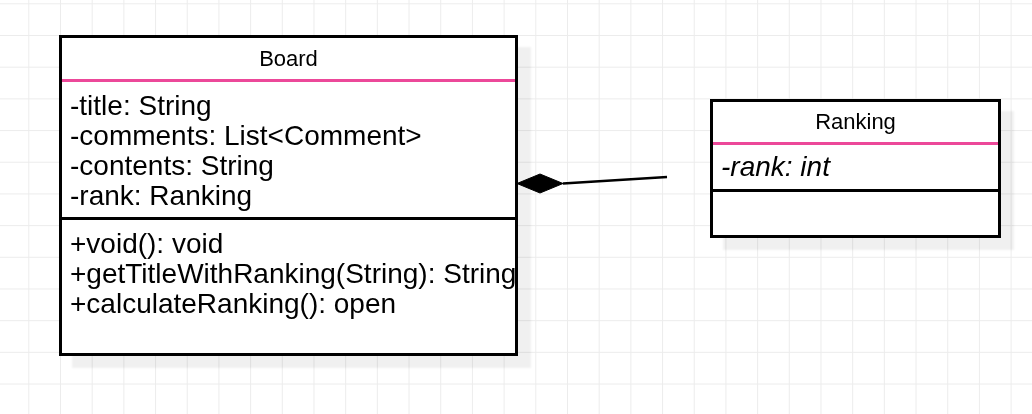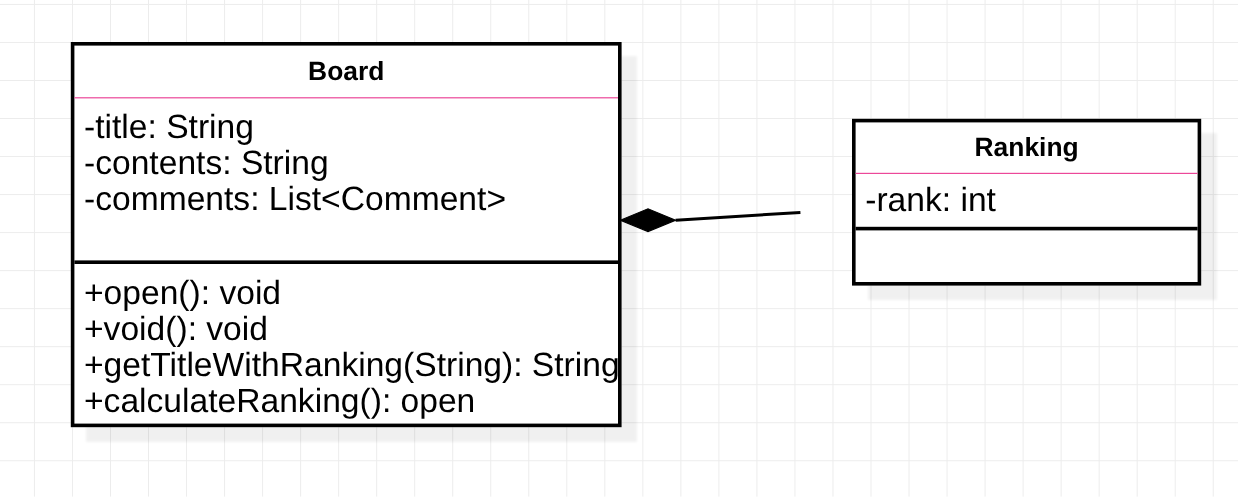--- a/index.html
+++ b/index.html
@@ -24,69 +24,69 @@
   .uml-class {
     position: absolute;
     background: #ffffff;
     border: 3px solid #000;
     box-shadow: 13px 12px 2px rgba(0, 0, 0, 0.06);
   }
   .uml-class .class-title {
     display: flex;
     align-items: center;
     justify-content: center;
-    font-weight: bold;
+    font-weight: normal;
     font-size: 22px;
-    border-bottom: 1px solid #ec4899;
+    border-bottom: 3px solid #ec4899;
     white-space: nowrap;
     overflow: hidden;
   }
   .uml-section {
     font-size: 28px;
     line-height: 30px;
     white-space: nowrap;
     overflow: hidden;
   }
   .member { white-space: nowrap; }
 
   
   .board-class { left: 59px; top: 35px; width: 459px; height: 321px; }
   .board-class .class-title { height: 44px; }
   .board-class .attributes { height: 138px; padding: 9px 8px 0 8px; border-bottom: 3px solid #000; }
   .board-class .methods    { padding: 9px 8px 0 8px; }
 
   
   .ranking-class { left: 667px; top: 99px; width: 291px; height: 139px; margin-left: 43px; }
   .ranking-class .class-title { height: 43px; }
-  .ranking-class .attributes { height: 47px; padding: 7px 8px 0 8px; border-bottom: 3px solid #000; }
+  .ranking-class .attributes { height: 47px; padding: 7px 8px 0 8px; border-bottom: 3px solid #000; font-style: italic; }
   .ranking-class .methods    { padding: 6px 8px 0 8px; }
 
   
   .connector {
     position: absolute;
     left: 513px;
     top: 166px;
     width: 156px;
     height: 34px;
   }
 </style>
 </head>
 <body>
 
 <div class="canvas">
 
   <div class="uml-class board-class">
     <div class="class-title">Board</div>
     <div class="uml-section attributes">
       <div class="member">-title: String</div>
+      <div class="member">-comments: List&lt;Comment&gt;</div>
       <div class="member">-contents: String</div>
-      <div class="member">-comments: List&lt;Comment&gt;</div>
+      <div class="member">-rank: Ranking</div>
     </div>
     <div class="uml-section methods">
-      <div class="member">+open(): void</div>
       <div class="member">+void(): void</div>
       <div class="member">+getTitleWithRanking(String): String</div>
       <div class="member">+calculateRanking(): open</div>
     </div>
   </div>
 
   <div class="uml-class ranking-class">
     <div class="class-title">Ranking</div>
     <div class="uml-section attributes">
       <div class="member">-rank: int</div>

